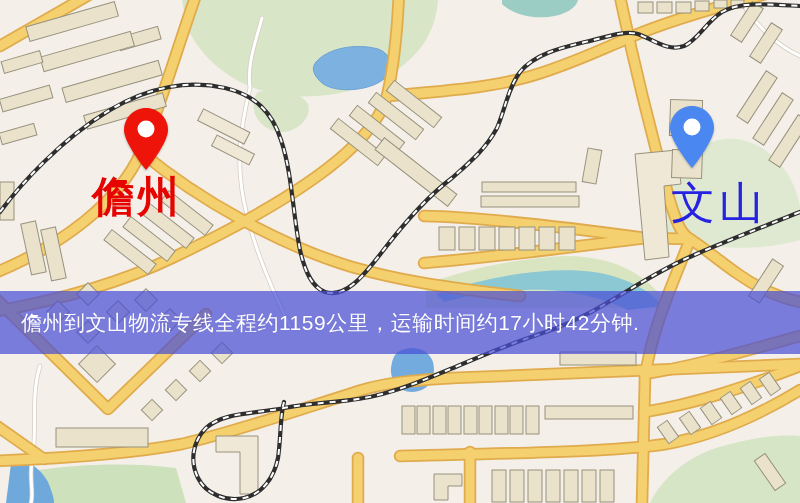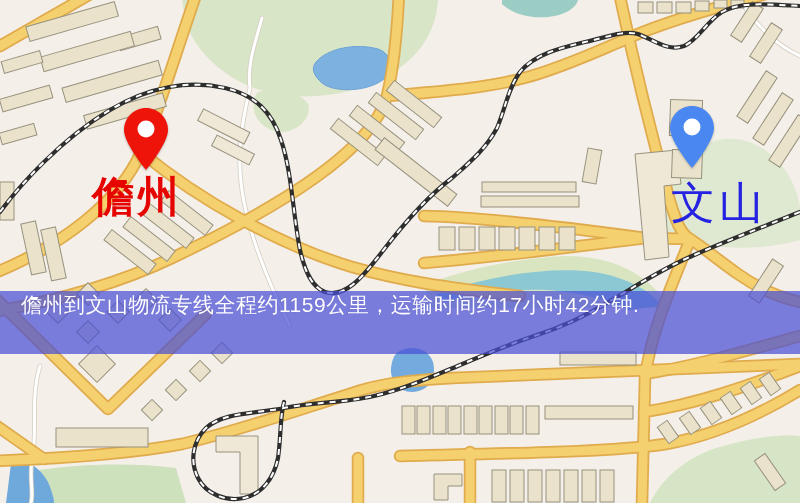--- a/index.html
+++ b/index.html
@@ -16,21 +16,21 @@
   .bld{fill:#eae2cb;stroke:#97927e;stroke-width:1;}
   .bld2{fill:#efe8d6;stroke:#97927e;stroke-width:1;}
   
   .pin{position:absolute;width:44px;height:62px;}
   .pin svg{display:block;filter:drop-shadow(0 1px 1px rgba(0,0,0,.25));}
   .pin-origin{left:124px;top:108px;}
   .pin-dest{left:670px;top:106px;}
   .city-label{position:absolute;white-space:nowrap;line-height:1;}
   .label-origin{left:92px;top:176px;font-size:42px;font-weight:700;color:#e60400;letter-spacing:3px;font-family:"Liberation Serif",serif;}
   .label-dest{left:641px;top:181px;font-size:44px;font-weight:400;color:#2522e2;letter-spacing:4px;padding-left:30px;}
-  .banner{position:absolute;left:0;top:291px;width:800px;height:63px;background:rgba(73,79,214,0.72);display:flex;align-items:flex-start;}
+  .banner{position:absolute;left:0;top:291px;width:800px;height:63px;background:rgba(73,79,214,0.72);display:flex;align-items:center;}
   .banner-text{color:#ffffff;font-size:21px;letter-spacing:0.5px;padding-left:21px;text-shadow:0 0 1px rgba(60,60,180,.4);}
 </style>
 </head>
 <body>
 
 <div class="map-stage">
 
   <svg class="base" width="800" height="503" viewBox="0 0 800 503">
     <defs>
       <path id="y1" d="M0,46 L94,-8"></path>

